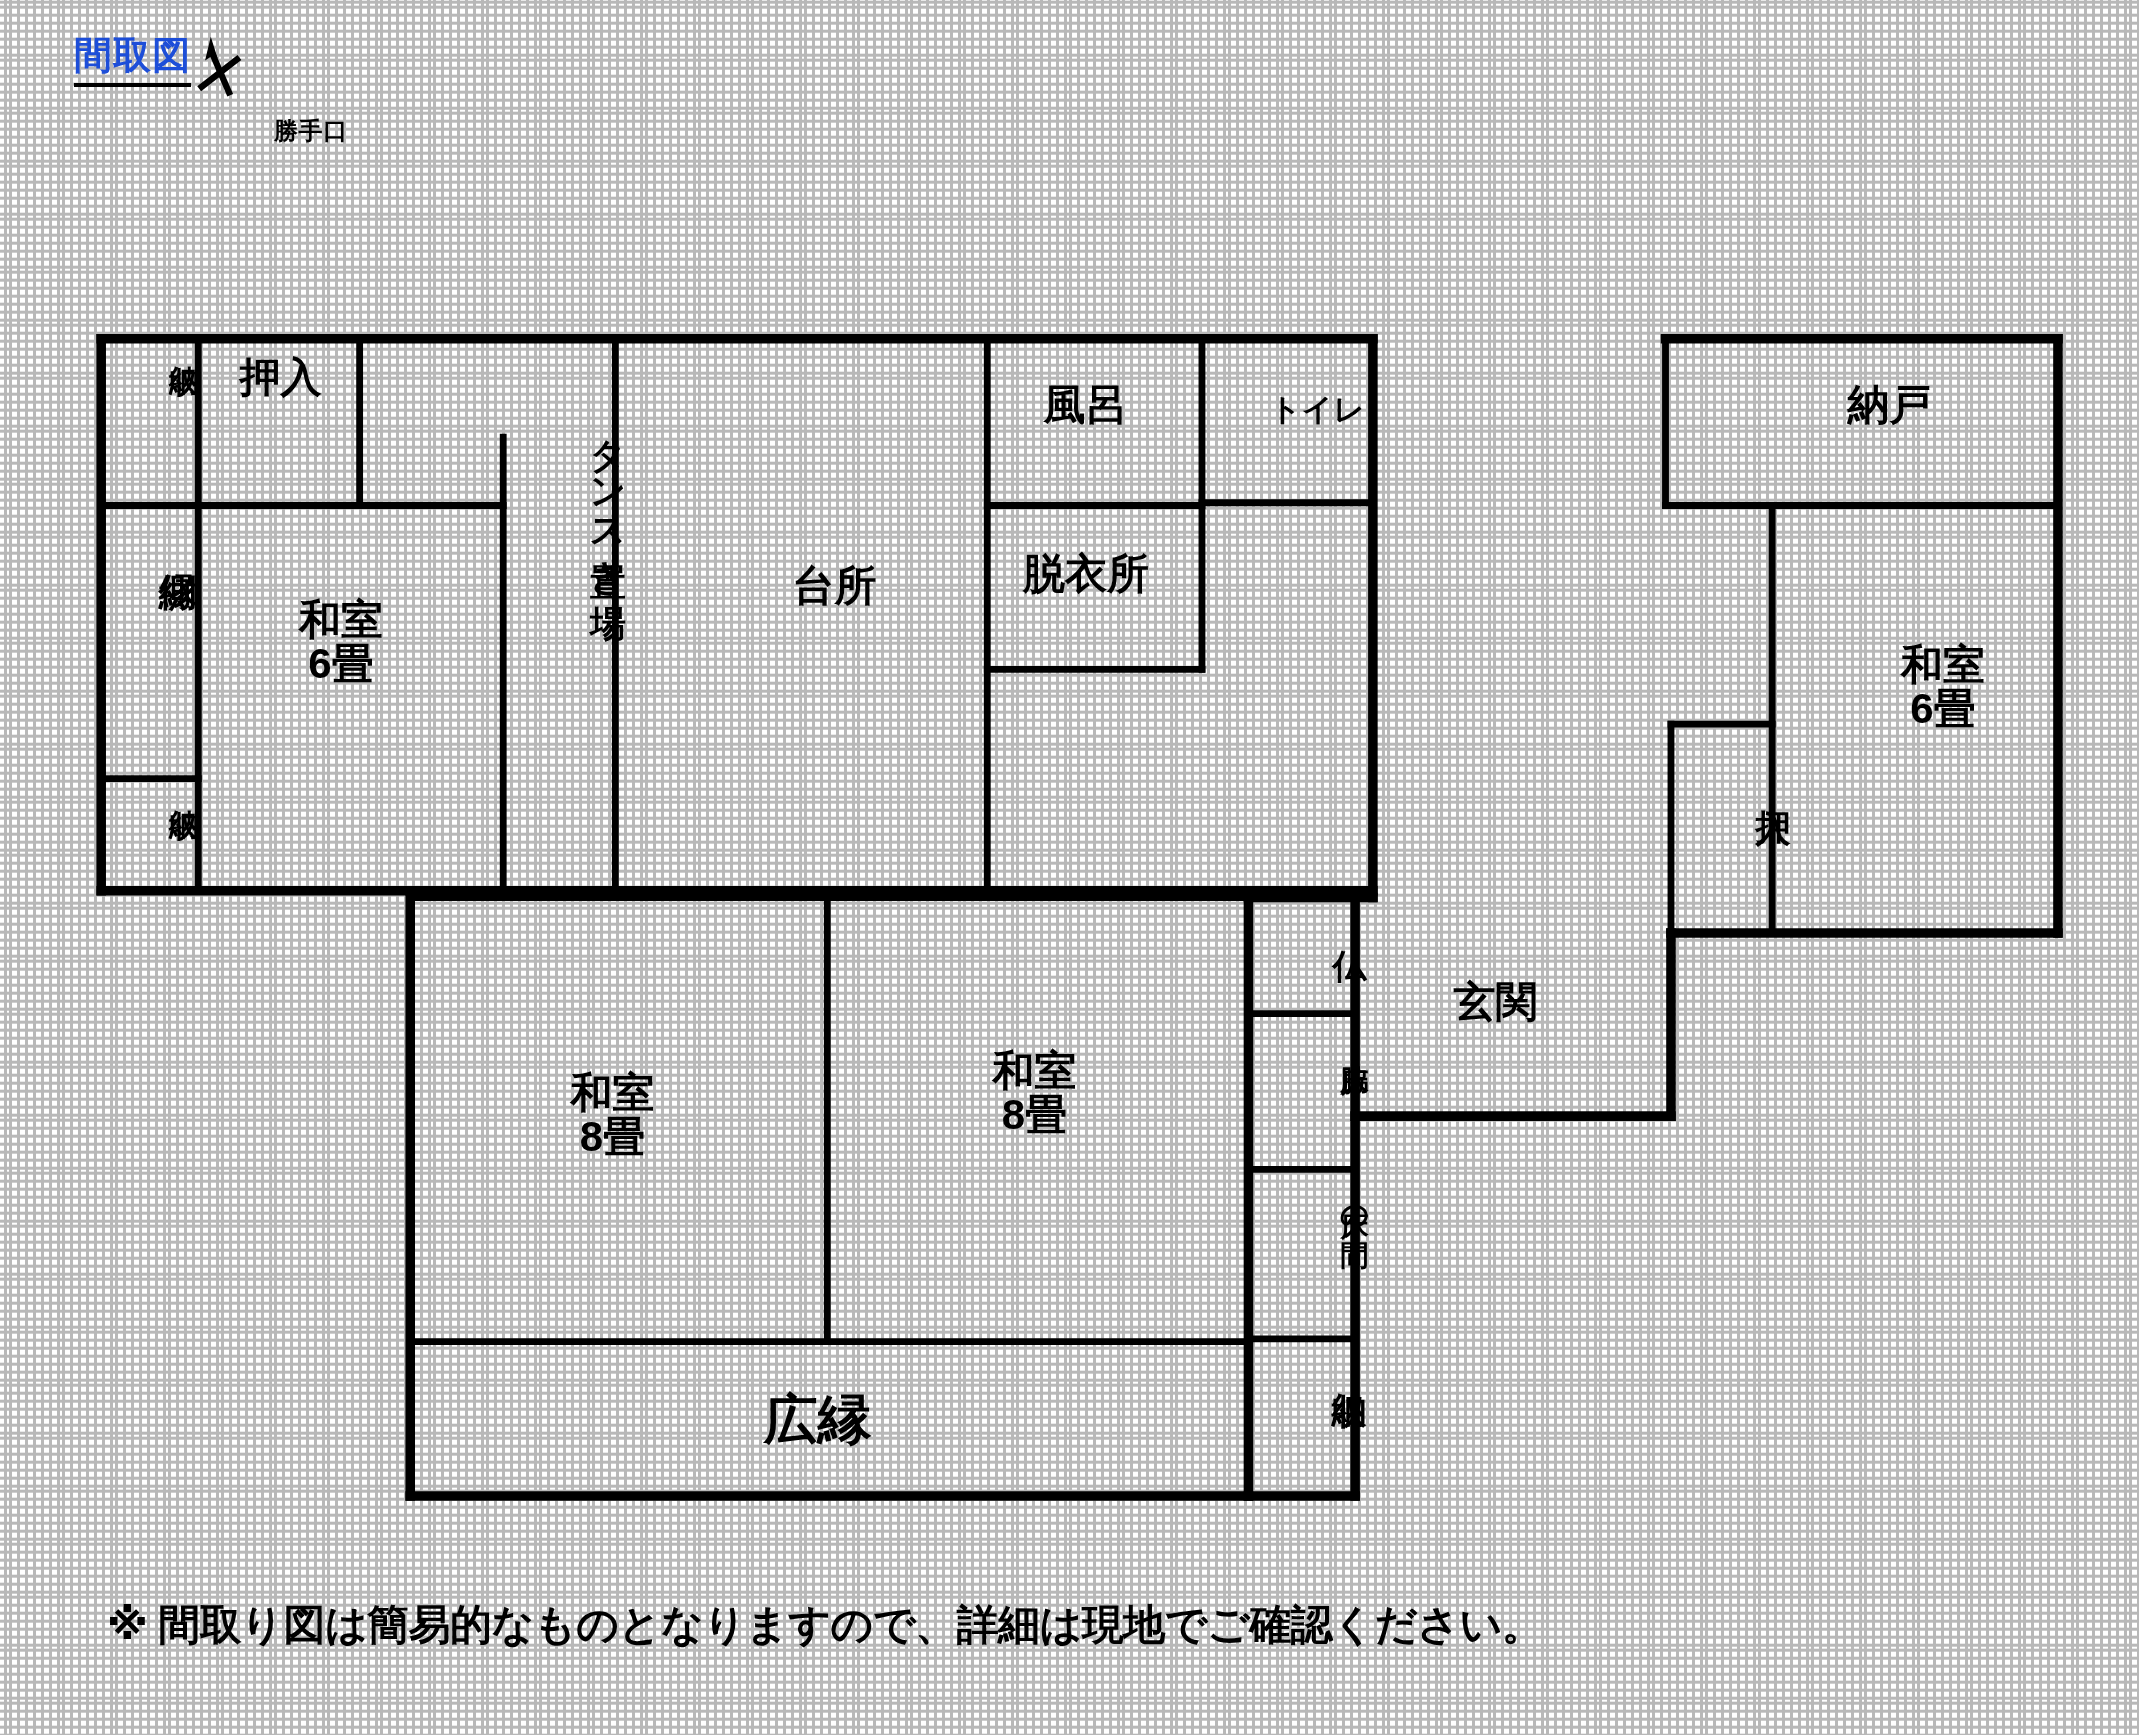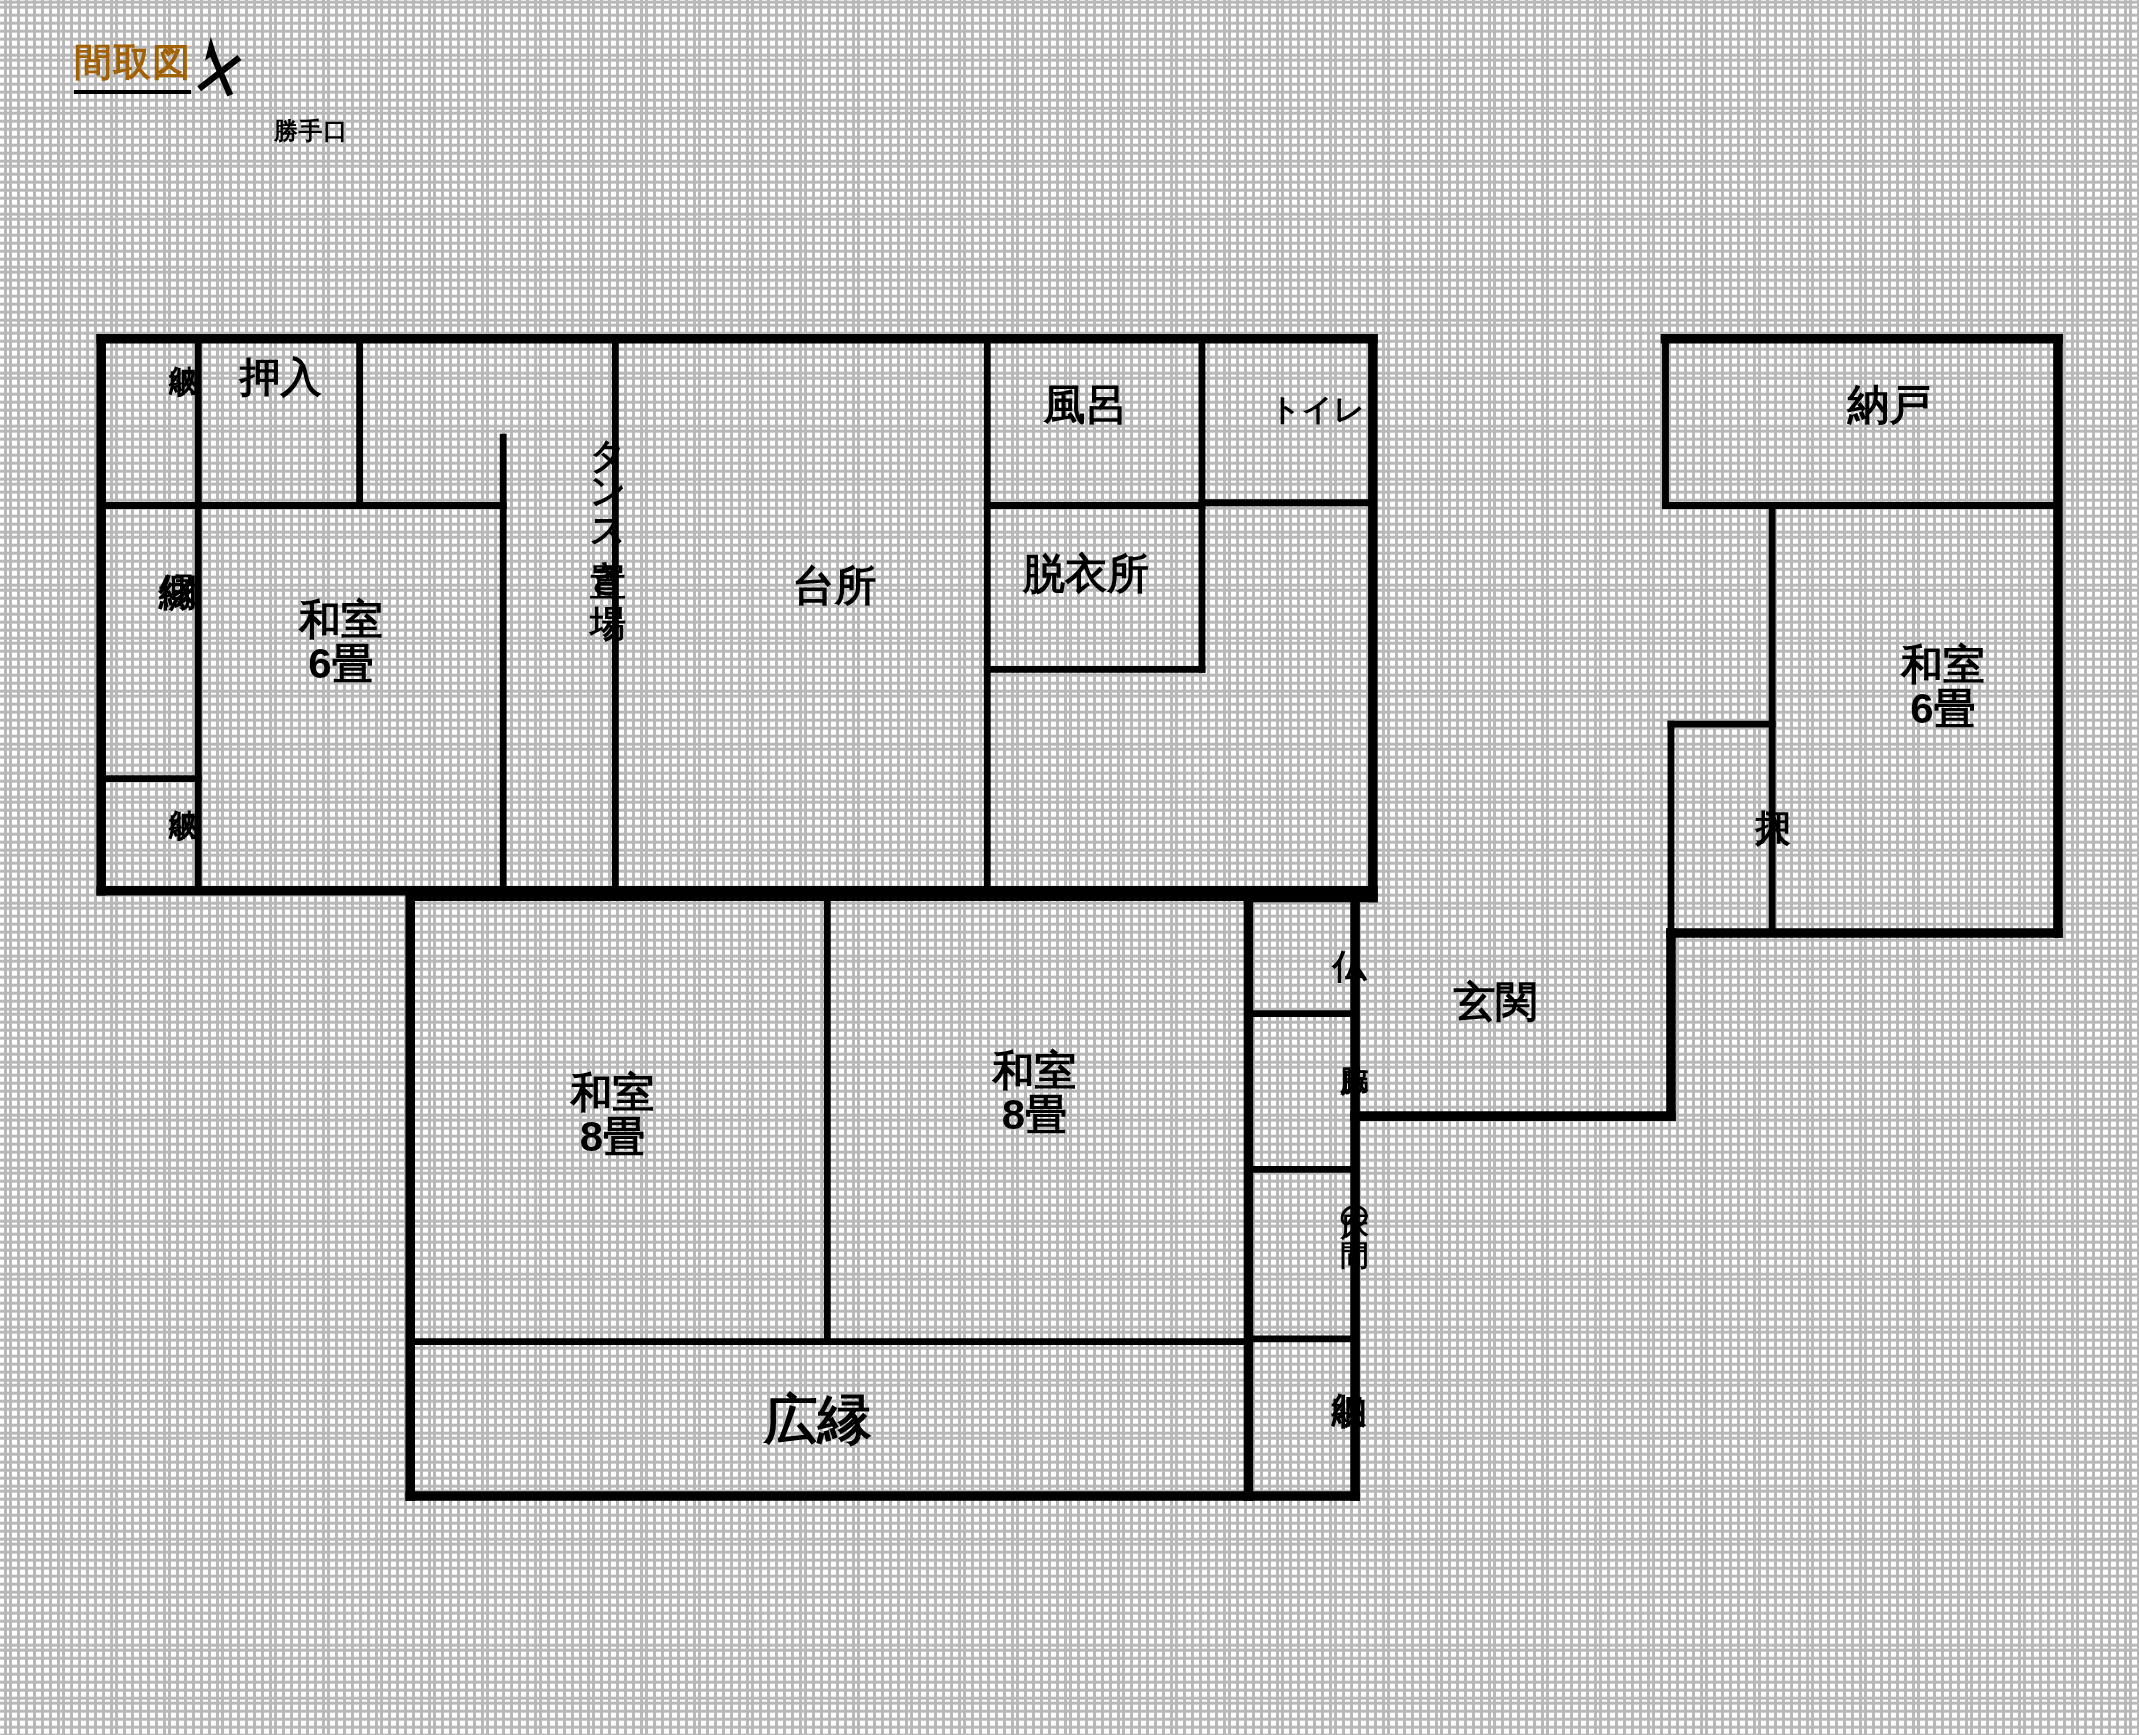--- a/index.html
+++ b/index.html
@@ -46,24 +46,24 @@
   }
   .vertical {
     writing-mode: vertical-rl;
     text-orientation: upright;
     white-space: nowrap;
     line-height: 1.0;
   }
   #title {
     position: absolute;
     left: 74px;
-    top: 37px;
+    top: 30px;
     font-size: 38px;
     font-weight: 700;
-    color: #a16207;
+    color: #1d4ed8;
     border-bottom: 4px solid #000;
     padding-bottom: 1.7px;
     letter-spacing: 1.1px;
   }
   #footnote {
     position: absolute;
     left: 107px;
     top: 1597px;
     font-size: 42px;
     font-weight: 700;
@@ -226,15 +226,16 @@
   <div class="room-label vertical" style="left:1273px; top:1043px; width:96px; font-size:28.5px;">床脇</div>
 
   <div class="room-label vertical" style="left:1273px; top:1187px; width:96px; font-size:28.5px;">床の間</div>
 
   <div class="room-label vertical" style="left:1271px; top:1365px; width:96px; font-size:35px;">収納</div>
 
   <div class="room-label" style="left:1413px; top:980px; width:165px; font-size:42px;">玄関</div>
 
   <div class="room-label" style="left:735px; top:1391px; width:165px; font-size:54px;">広縁</div>
 
+  <div id="footnote">※ 間取り図は簡易的なものとなりますので、詳細は現地でご確認ください。</div>
 
 </div>
 
 
 </body></html>

